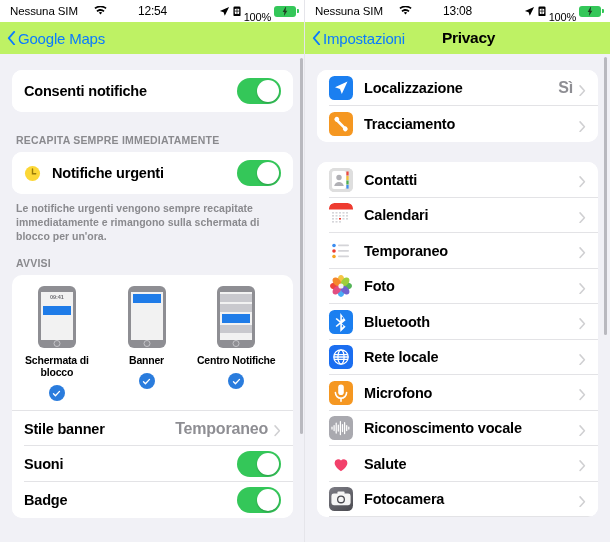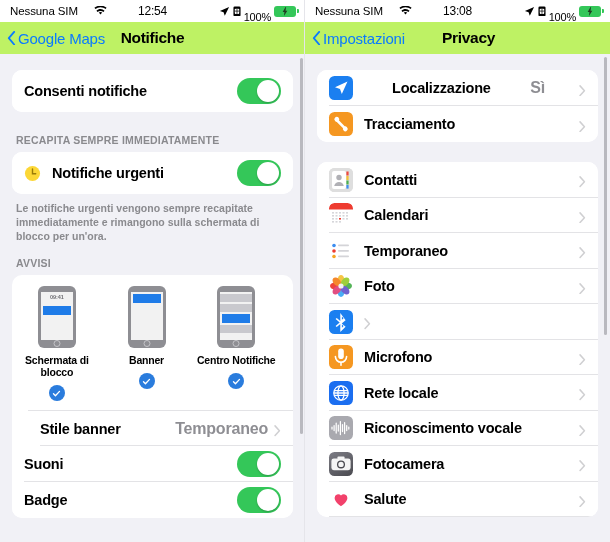--- a/index.html
+++ b/index.html
@@ -238,21 +238,20 @@
 
     <div class="navbar">
       <div class="nav-back">
         <span class="chev-left">
           <svg viewBox="0 0 10 16">
               <path d="M8 1L2 8l6 7" stroke="#0a7aff" stroke-width="2" fill="none" stroke-linecap="round" stroke-linejoin="round"></path>
             </svg>
         </span>
         <span>Google Maps</span>
       </div>
-      <div class="nav-title">Notifiche</div>
     </div>
 
     <div class="content">
       <div class="pad" style="padding-top:16px;">
 
         <div class="group">
           <div class="row" style="min-height:42px;">
             <span class="row-label">Consenti notifiche</span>
             <span class="toggle">
                 <span class="knob"></span>
@@ -327,21 +326,21 @@
               <div class="alert-label">Centro Notifiche</div>
               <div class="check">
                 <svg viewBox="0 0 12 12">
                     <path d="M2 6.3l2.6 2.6L10 3.2" stroke="#fff" stroke-width="1.8" fill="none" stroke-linecap="round" stroke-linejoin="round"></path>
                   </svg>
               </div>
             </div>
 
           </div>
 
-          <div class="row" style="min-height:36px; border-top:1px solid #e3e3e6;margin-left:16px;">
+          <div class="row" style="min-height:36px; border-top:1px solid #e3e3e6;">
             <span class="row-label">Stile banner</span>
             <span class="row-value">Temporaneo</span>
             <span class="chev-right">
               <svg viewBox="0 0 8 13">
                   <path d="M1.2 1l5 5.5-5 5.5" stroke="#8e8e93" stroke-width="1.7" fill="none" stroke-linecap="round" stroke-linejoin="round"></path>
                 </svg>
             </span>
             <span class="sep"></span>
           </div>
 
@@ -413,21 +412,21 @@
         <span>Impostazioni</span>
       </div>
       <div class="nav-title">Privacy</div>
     </div>
 
     <div class="content">
       <div class="pad" style="padding-top:16px;">
 
         <div class="group">
 
-          <div class="row" style="min-height:36px;gap:28px;">
+          <div class="row" style="min-height:36px;">
             <span class="app-ico" style="background:#1b7ff0;">
               <svg viewBox="0 0 24 24" style="width:24px;height:24px;">
                   <path d="M18.5 5.5L6 11.2l5 1.8 1.8 5 5.7-12.5z" fill="#fff"></path>
                 </svg>
             </span>
             <span class="row-label">Localizzazione</span>
             <span class="row-value">Sì</span>
             <span class="chev-right">
               <svg viewBox="0 0 8 13">
                   <path d="M1.2 1l5 5.5-5 5.5" stroke="#8e8e93" stroke-width="1.7" fill="none" stroke-linecap="round" stroke-linejoin="round"></path>
@@ -558,37 +557,21 @@
             </span>
             <span class="sep"></span>
           </div>
 
           <div class="row" style="min-height:35.5px;">
             <span class="app-ico" style="background:#1b7ff0;">
               <svg viewBox="0 0 24 24" style="width:24px;height:24px;">
                   <path d="M11.3 3v8l-3.6-3 -1.1 1.1 4.1 3.4-4.1 3.4 1.1 1.1 3.6-3v8l5.3-5.2-3.9-3.3 3.9-3.3L11.3 3zm1.6 3.6l1.7 1.7-1.7 1.4V6.6zm0 8l1.7 1.4-1.7 1.7v-3.1z" fill="#fff"></path>
                 </svg>
             </span>
-            <span class="chev-right">
-              <svg viewBox="0 0 8 13">
-                  <path d="M1.2 1l5 5.5-5 5.5" stroke="#8e8e93" stroke-width="1.7" fill="none" stroke-linecap="round" stroke-linejoin="round"></path>
-                </svg>
-            </span>
-            <span class="sep"></span>
-          </div>
-
-          <div class="row" style="min-height:35.5px;">
-            <span class="app-ico" style="background:#f59721;">
-              <svg viewBox="0 0 24 24" style="width:24px;height:24px;">
-                  <rect x="9.2" y="3.5" width="5.6" height="10.5" rx="2.8" fill="#fff"></rect>
-                  <path d="M6.4 11.6a5.6 5.6 0 0 0 11.2 0" stroke="#fff" stroke-width="1.6" fill="none" stroke-linecap="round"></path>
-                  <path d="M12 17.2v3.1" stroke="#fff" stroke-width="1.6" stroke-linecap="round"></path>
-                </svg>
-            </span>
-            <span class="row-label">Microfono</span>
+            <span class="row-label">Bluetooth</span>
             <span class="chev-right">
               <svg viewBox="0 0 8 13">
                   <path d="M1.2 1l5 5.5-5 5.5" stroke="#8e8e93" stroke-width="1.7" fill="none" stroke-linecap="round" stroke-linejoin="round"></path>
                 </svg>
             </span>
             <span class="sep"></span>
           </div>
 
           <div class="row" style="min-height:35.5px;">
             <span class="app-ico" style="background:#1b6ef0;">
@@ -603,28 +586,61 @@
             <span class="row-label">Rete locale</span>
             <span class="chev-right">
               <svg viewBox="0 0 8 13">
                   <path d="M1.2 1l5 5.5-5 5.5" stroke="#8e8e93" stroke-width="1.7" fill="none" stroke-linecap="round" stroke-linejoin="round"></path>
                 </svg>
             </span>
             <span class="sep"></span>
           </div>
 
           <div class="row" style="min-height:35.5px;">
+            <span class="app-ico" style="background:#f59721;">
+              <svg viewBox="0 0 24 24" style="width:24px;height:24px;">
+                  <rect x="9.2" y="3.5" width="5.6" height="10.5" rx="2.8" fill="#fff"></rect>
+                  <path d="M6.4 11.6a5.6 5.6 0 0 0 11.2 0" stroke="#fff" stroke-width="1.6" fill="none" stroke-linecap="round"></path>
+                  <path d="M12 17.2v3.1" stroke="#fff" stroke-width="1.6" stroke-linecap="round"></path>
+                </svg>
+            </span>
+            <span class="row-label">Microfono</span>
+            <span class="chev-right">
+              <svg viewBox="0 0 8 13">
+                  <path d="M1.2 1l5 5.5-5 5.5" stroke="#8e8e93" stroke-width="1.7" fill="none" stroke-linecap="round" stroke-linejoin="round"></path>
+                </svg>
+            </span>
+            <span class="sep"></span>
+          </div>
+
+          <div class="row" style="min-height:35.5px;">
             <span class="app-ico" style="background:#a9a9af;">
               <svg viewBox="0 0 24 24" style="width:24px;height:24px;">
                   <g stroke="#fff" stroke-width="1.25" stroke-linecap="round">
                 <path d="M3 11v2M5.1 9.5v5M7.2 7v10M9.3 9v6M11.4 5.5v13M13.5 8.5v7M15.6 6.5v11M17.7 9.5v5M19.8 11v2"></path>
               </g>
                 </svg>
             </span>
             <span class="row-label">Riconoscimento vocale</span>
+            <span class="chev-right">
+              <svg viewBox="0 0 8 13">
+                  <path d="M1.2 1l5 5.5-5 5.5" stroke="#8e8e93" stroke-width="1.7" fill="none" stroke-linecap="round" stroke-linejoin="round"></path>
+                </svg>
+            </span>
+            <span class="sep"></span>
+          </div>
+
+          <div class="row" style="min-height:35.5px;">
+            <span class="app-ico" style="background:#fff;">
+              <svg viewBox="0 0 24 24" style="width:24px;height:24px;">
+                  <rect x="0" y="0" width="24" height="24" rx="5" fill="#fff"></rect>
+                  <path d="M12 19.2s-6.4-4.1-6.4-8.3a3.6 3.6 0 0 1 6.4-2.3 3.6 3.6 0 0 1 6.4 2.3c0 4.2-6.4 8.3-6.4 8.3z" fill="#f2416b"></path>
+                </svg>
+            </span>
+            <span class="row-label">Salute</span>
             <span class="chev-right">
               <svg viewBox="0 0 8 13">
                   <path d="M1.2 1l5 5.5-5 5.5" stroke="#8e8e93" stroke-width="1.7" fill="none" stroke-linecap="round" stroke-linejoin="round"></path>
                 </svg>
             </span>
             <span class="sep"></span>
           </div>
 
           <div class="row" style="min-height:35.5px;">
             <span class="app-ico" style="background:linear-gradient(150deg,#7d7d85,#4a4a50);">
@@ -637,35 +653,19 @@
             </span>
             <span class="row-label">Fotocamera</span>
             <span class="chev-right">
               <svg viewBox="0 0 8 13">
                   <path d="M1.2 1l5 5.5-5 5.5" stroke="#8e8e93" stroke-width="1.7" fill="none" stroke-linecap="round" stroke-linejoin="round"></path>
                 </svg>
             </span>
             <span class="sep"></span>
           </div>
 
-          <div class="row" style="min-height:35.5px;">
-            <span class="app-ico" style="background:#fff;">
-              <svg viewBox="0 0 24 24" style="width:24px;height:24px;">
-                  <rect x="0" y="0" width="24" height="24" rx="5" fill="#fff"></rect>
-                  <path d="M12 19.2s-6.4-4.1-6.4-8.3a3.6 3.6 0 0 1 6.4-2.3 3.6 3.6 0 0 1 6.4 2.3c0 4.2-6.4 8.3-6.4 8.3z" fill="#f2416b"></path>
-                </svg>
-            </span>
-            <span class="row-label">Salute</span>
-            <span class="chev-right">
-              <svg viewBox="0 0 8 13">
-                  <path d="M1.2 1l5 5.5-5 5.5" stroke="#8e8e93" stroke-width="1.7" fill="none" stroke-linecap="round" stroke-linejoin="round"></path>
-                </svg>
-            </span>
-            <span class="sep"></span>
-          </div>
-
         </div>
       </div>
       <div class="scrollbar" style="top:3px; height:278px; right:3px;"></div>
     </div>
 
   </div>
 </div>
 
 </body></html>

